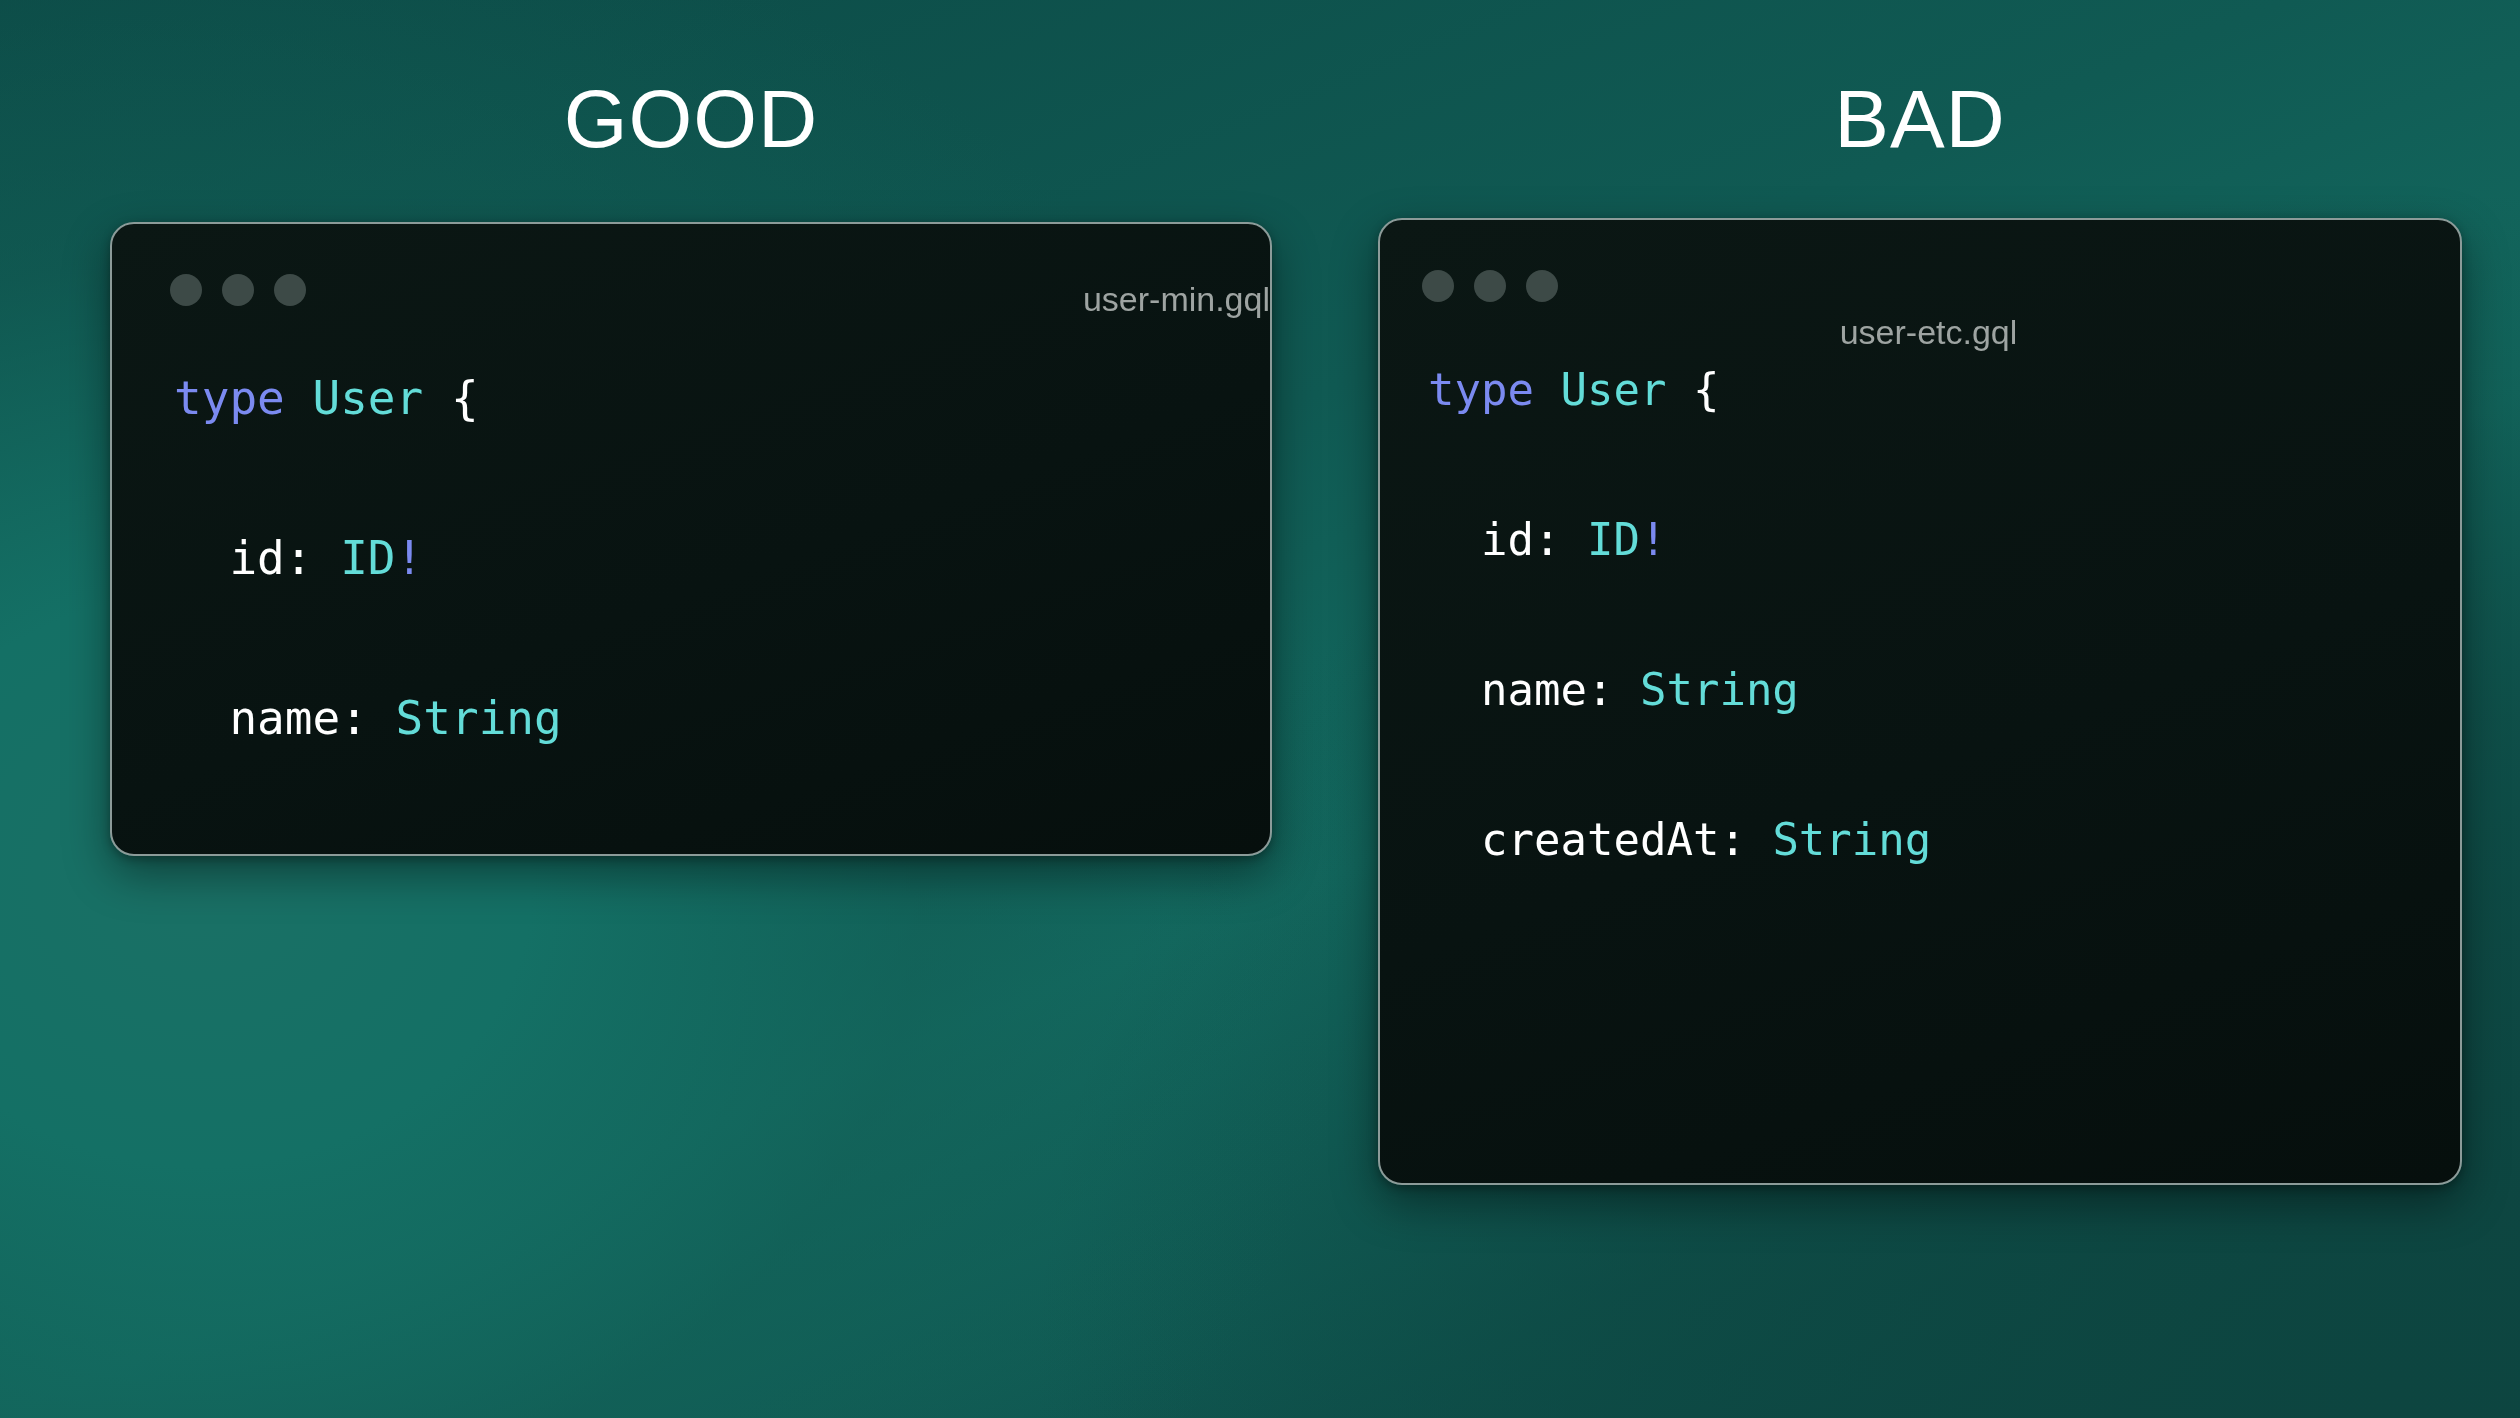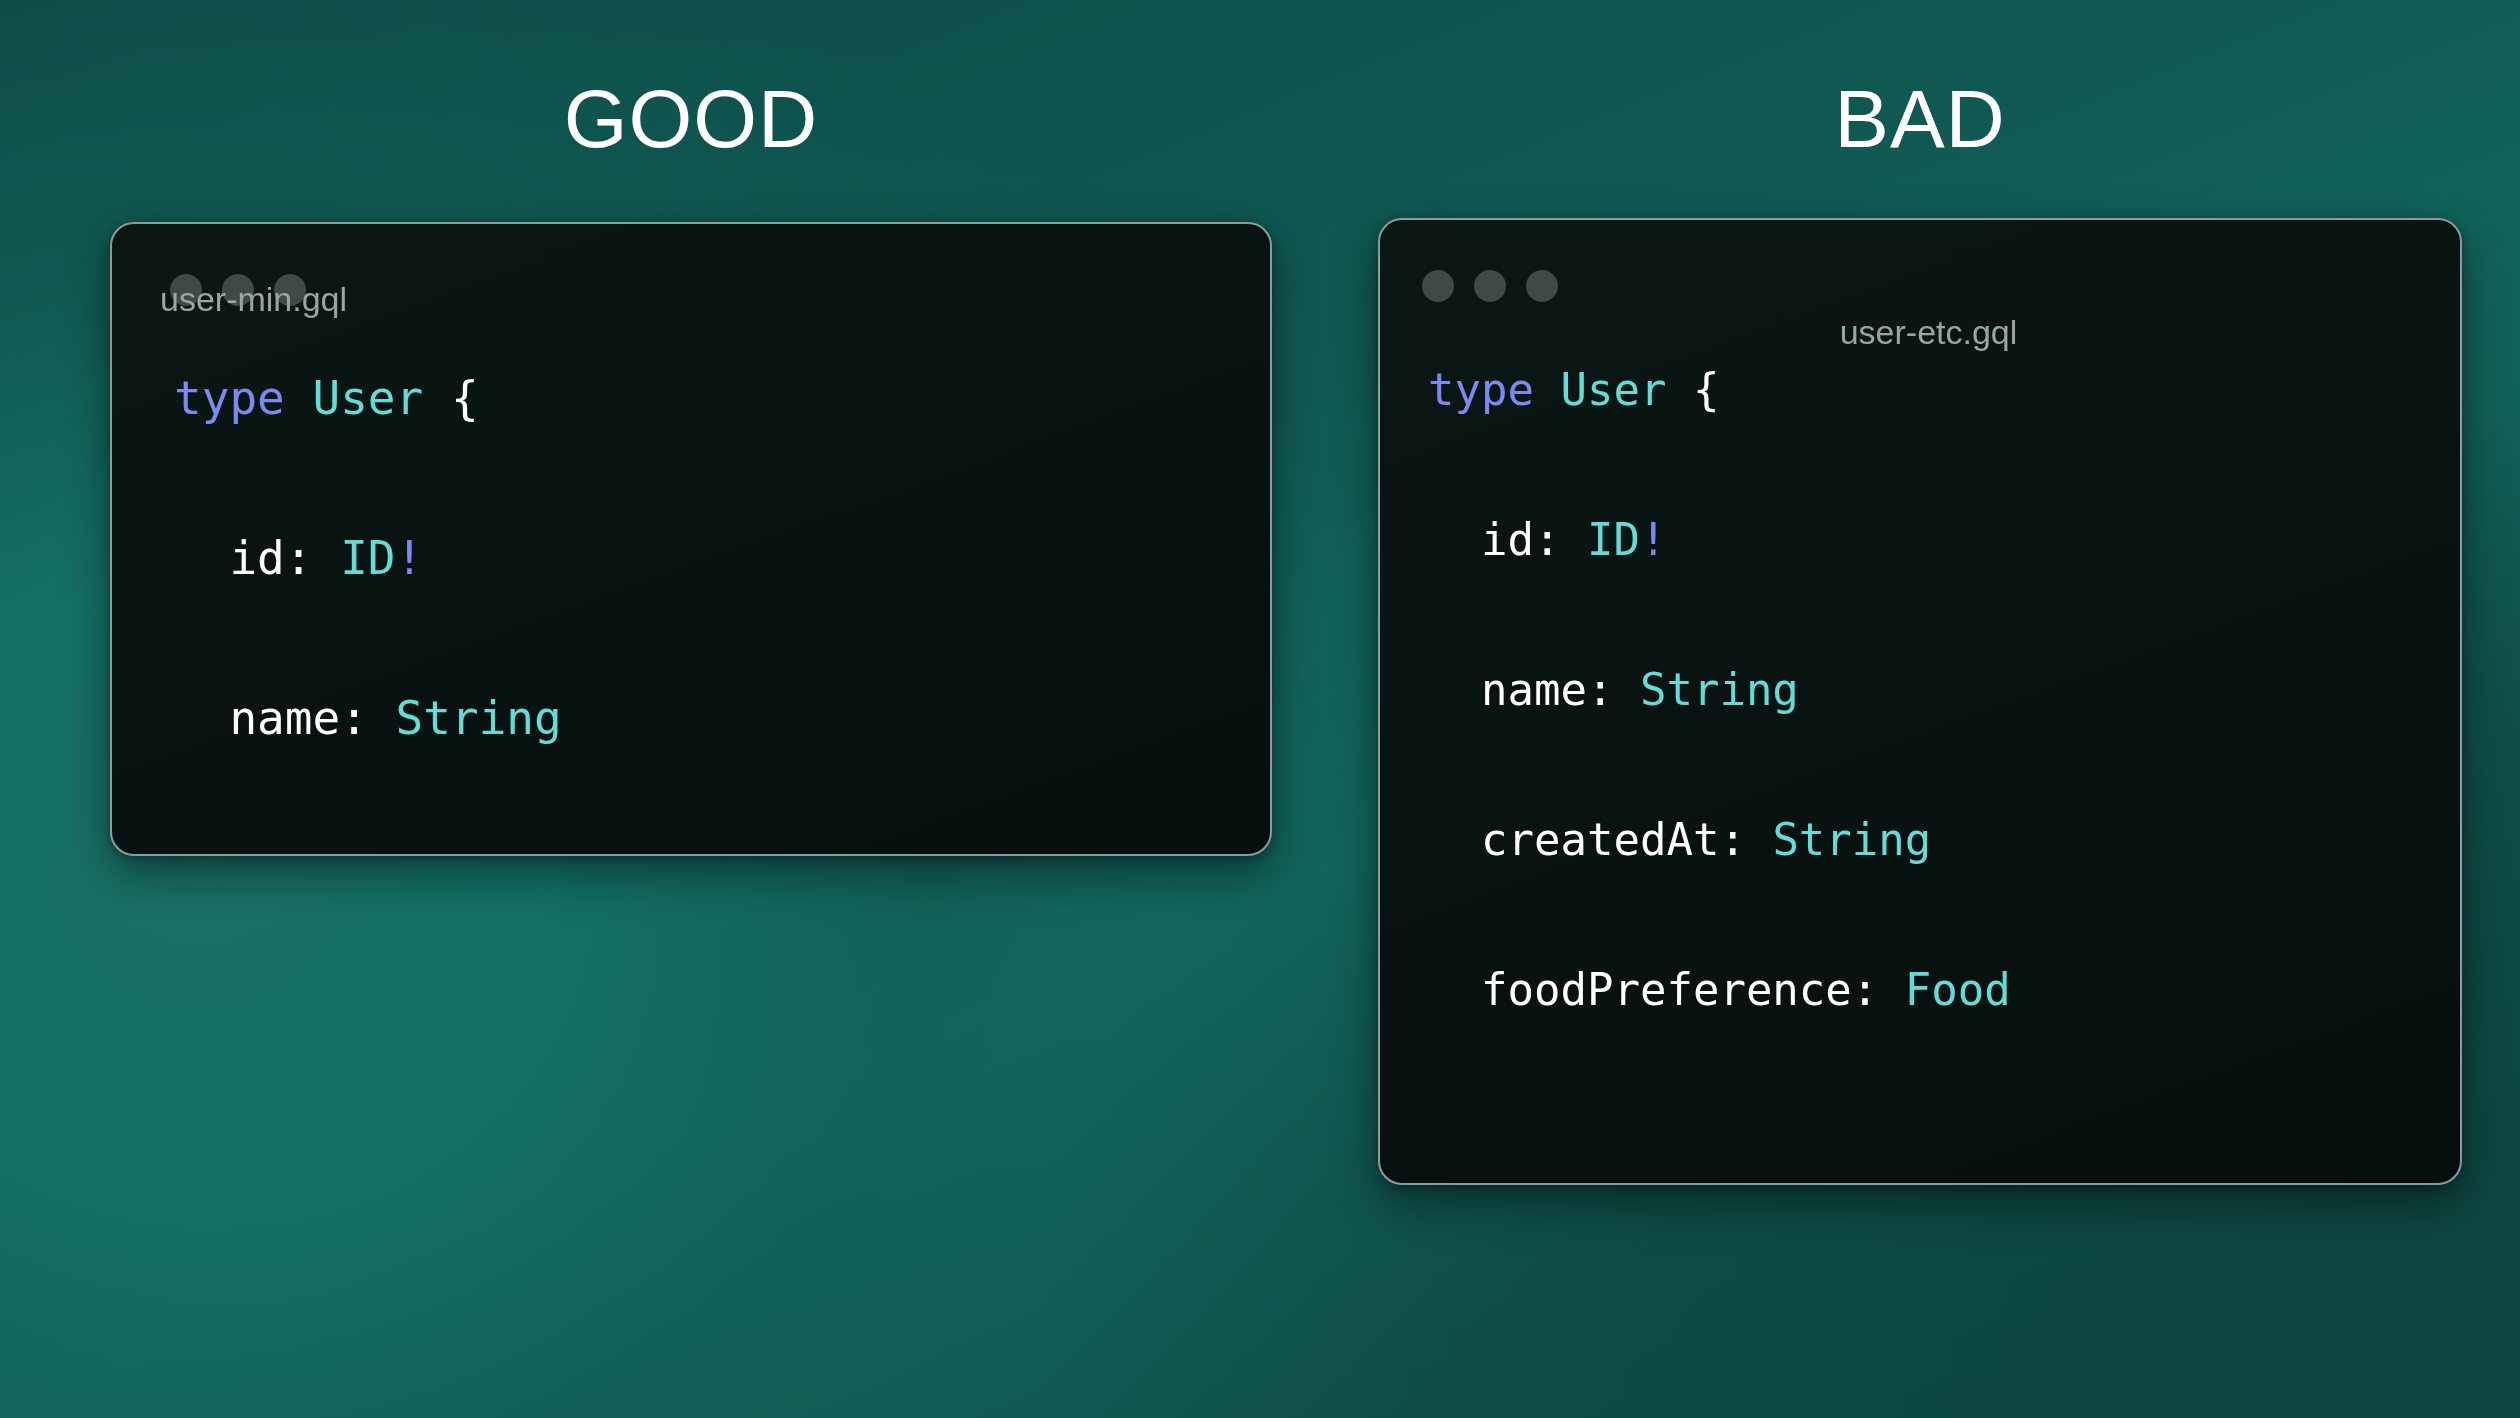--- a/index.html
+++ b/index.html
@@ -95,21 +95,21 @@
   .window-title {
     position: absolute;
     color: #9ea4a2;
     font-family: "Liberation Sans", sans-serif;
     font-weight: 400;
     font-size: 34px;
     line-height: 1;
     white-space: nowrap;
     -webkit-font-smoothing: antialiased;
   }
-  .window.good .window-title { left: 0; right: 0; text-align: left; top: 58px; padding-left: 48px; }
+  .window.good .window-title { left: 0; right: 0; text-align: right; top: 58px; padding-left: 36px; }
   .window.bad  .window-title { left: 1px; right: 0; text-align: center; top: 59px; padding-left: 16px; margin-top: 36px; }
 
   
   .code {
     font-family: "DejaVu Sans Mono", "Liberation Mono", monospace;
     color: #ffffff;
     white-space: pre;
     -webkit-font-smoothing: antialiased;
   }
   .window.good .code {
@@ -161,20 +161,19 @@
         <span class="dot"></span>
         <span class="dot"></span>
         <span class="dot"></span>
       </div>
       <div class="window-title">user-etc.gql</div>
     </div>
     <pre class="code"><span class="line"><span class="tok-kw">type</span><span class="tok-plain"> </span><span class="tok-type">User</span><span class="tok-plain"> {</span></span>
 <span class="line"><span class="tok-plain">  id: </span><span class="tok-type">ID</span><span class="tok-kw">!</span></span>
 <span class="line"><span class="tok-plain">  name: </span><span class="tok-type">String</span></span>
 <span class="line"><span class="tok-plain">  createdAt: </span><span class="tok-type">String</span></span>
-<span class="line"><span class="tok-plain">  foodPreference: </span><span class="tok-type">Food</span></span>
 
 
 
 </pre>
   </div>
 
 </div>
 
 </body></html>

